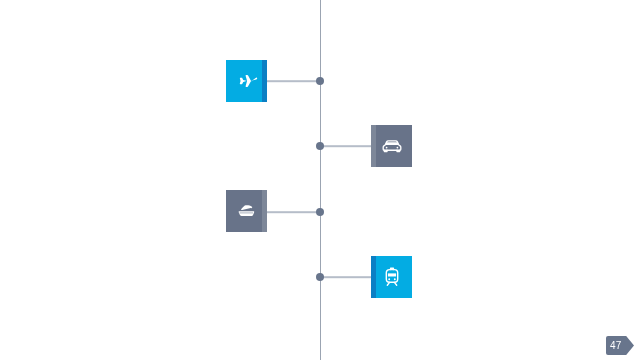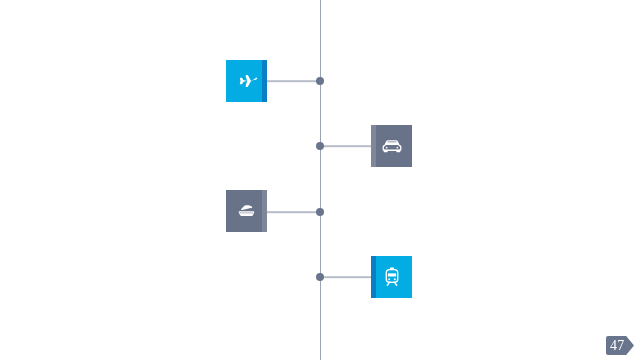--- a/index.html
+++ b/index.html
@@ -105,22 +105,22 @@
     align-items: center;
     justify-content: flex-start;
     padding-left: 4px;
     box-sizing: border-box;
     border-radius: 2px 0 0 2px;
     -webkit-clip-path: polygon(0 0, 72% 0, 100% 50%, 72% 100%, 0 100%);
     clip-path: polygon(0 0, 72% 0, 100% 50%, 72% 100%, 0 100%);
   }
   .page-badge span {
     color: #ffffff;
-    font-size: 14px;
-    font-family: Liberation Serif, serif;
+    font-size: 10px;
+    font-family: Liberation Sans, sans-serif;
     letter-spacing: 0.2px;
     line-height: 1;
   }
 </style>
 </head>
 <body>
 
 <div id="slide">
 
   <div class="timeline-axis"></div>

